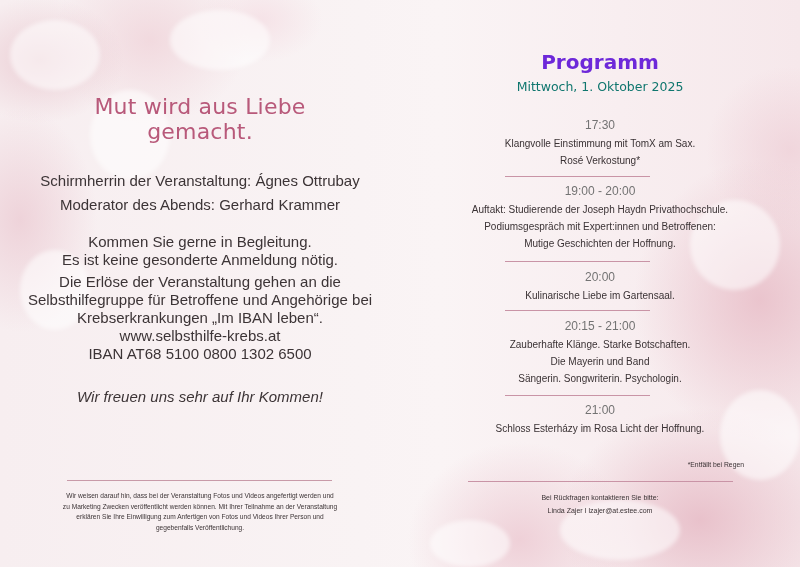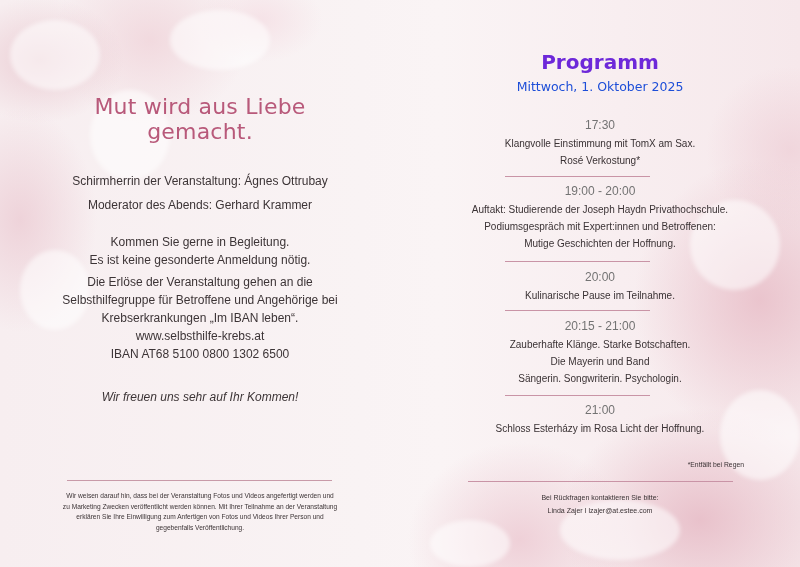--- a/index.html
+++ b/index.html
@@ -26,39 +26,39 @@
     .petal { position: absolute; border-radius: 50%; background: rgba(255,255,255,0.55); filter: blur(2px); }
     .panel { position: absolute; top: 0; height: 567px; text-align: center; }
     .left { left: 0; width: 400px; }
     .right { left: 400px; width: 400px; }
 
     .headline {
       position: absolute; left: 0; width: 400px; top: 94px;
       font-family: "DejaVu Sans", sans-serif; font-size: 22px; line-height: 25px;
       color: #b8597a; font-weight: normal; letter-spacing: 0.2px;
     }
-    .line { font-size: 12px; line-height: 18px; color: #3c3436; text-align: center; }
+    .line { font-size: 15px; line-height: 18px; color: #3c3436; text-align: center; }
     .patron { position: absolute; left: 0; width: 400px; top: 172px; }
     .moderator { position: absolute; left: 0; width: 400px; top: 196px; }
     .company { position: absolute; left: 0; width: 400px; top: 233px; }
     .entry { position: absolute; left: 0; width: 400px; top: 273px; }
     .thanks { position: absolute; left: 0; width: 400px; top: 388px; font-style: italic; }
     .left-rule { position: absolute; left: 67px; width: 265px; top: 480px; height: 1px; background: #c89aa8; }
     .disclaimer {
       position: absolute; left: 62px; width: 276px; top: 491px;
       font-size: 6.6px; line-height: 10.5px; color: #3c3436; text-align: center;
     }
 
     .prog-title {
       position: absolute; left: 0; width: 400px; top: 50px;
       font-family: "DejaVu Sans", sans-serif; font-size: 20px; line-height: 24px; color: #6d28d9;
     }
     .prog-date {
       position: absolute; left: 0; width: 400px; top: 79px;
-      font-family: "DejaVu Sans", sans-serif; font-size: 12.5px; line-height: 16px; color: #1d4ed8;
+      font-family: "DejaVu Sans", sans-serif; font-size: 12.5px; line-height: 16px; color: #0f766e;
     }
     .block { position: absolute; left: 0; width: 400px; }
     .time { font-size: 12px; line-height: 16px; color: #737373; margin-bottom: 2px; }
     .desc { font-size: 10px; line-height: 17px; color: #3a3234; }
     .rule { position: absolute; left: 105px; width: 145px; height: 1px; background: #c994a6; }
     .footnote { position: absolute; right: 56px; top: 461px; font-size: 6.8px; color: #3a3234; }
     .right-rule { position: absolute; left: 68px; width: 265px; top: 481px; height: 1px; background: #c994a6; }
     .contact { position: absolute; left: 0; width: 400px; top: 491px; font-size: 7px; line-height: 13px; color: #3a3234; }
   </style>
 </head>
@@ -117,21 +117,21 @@
   <div class="block" style="top:183px;">
     <div class="time">19:00 - 20:00</div>
     <div class="desc">Auftakt: Studierende der Joseph Haydn Privathochschule.</div>
     <div class="desc">Podiumsgespräch mit Expert:innen und Betroffenen:</div>
     <div class="desc">Mutige Geschichten der Hoffnung.</div>
   </div>
   <div class="rule" style="top:261px;"></div>
 
   <div class="block" style="top:269px;">
     <div class="time">20:00</div>
-    <div class="desc">Kulinarische Pause im Teilnahme.</div>
+    <div class="desc">Kulinarische Liebe im Gartensaal.</div>
   </div>
   <div class="rule" style="top:310px;"></div>
 
   <div class="block" style="top:318px;">
     <div class="time">20:15 - 21:00</div>
     <div class="desc">Zauberhafte Klänge. Starke Botschaften.</div>
     <div class="desc">Die Mayerin und Band</div>
     <div class="desc">Sängerin. Songwriterin. Psychologin.</div>
   </div>
   <div class="rule" style="top:395px;"></div>

